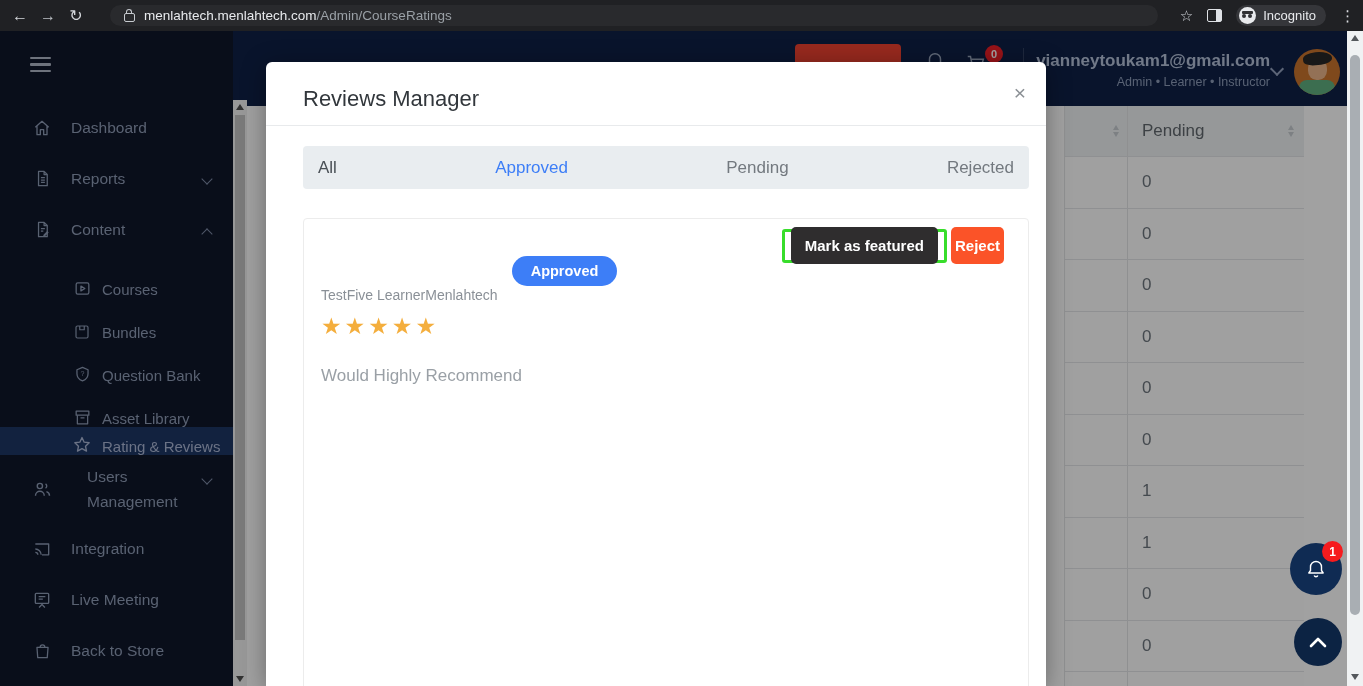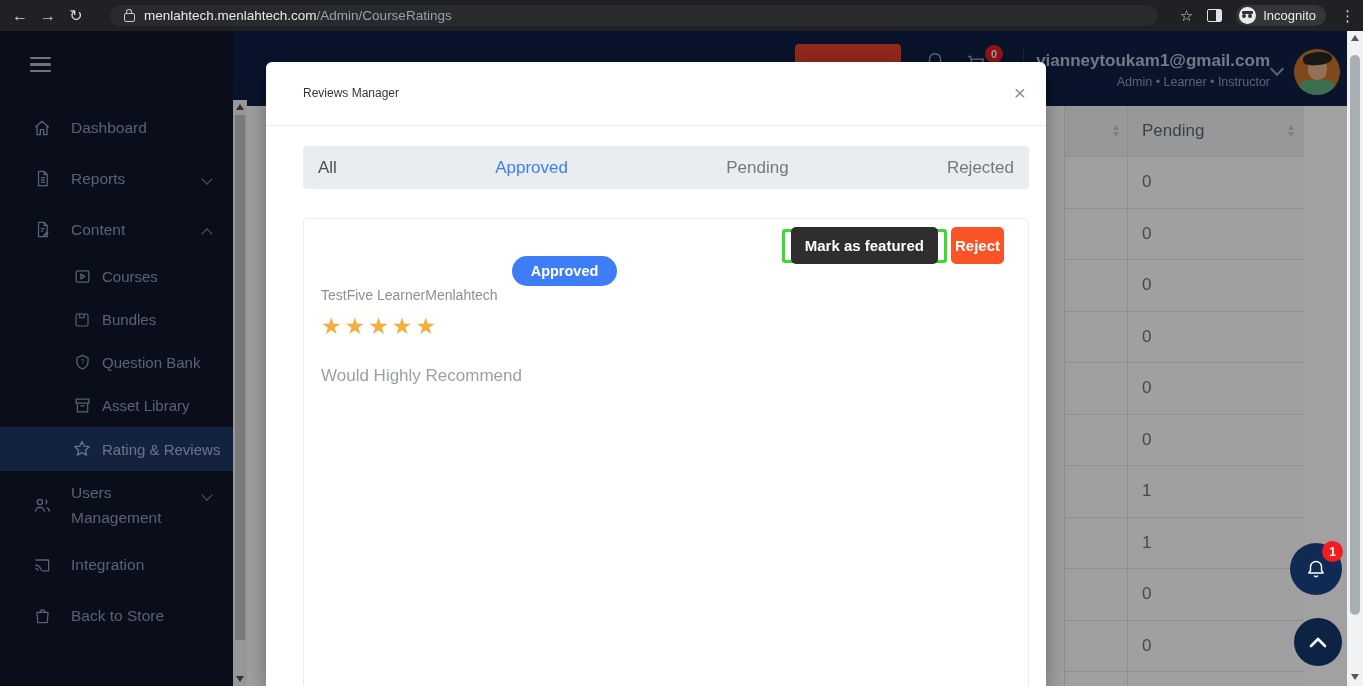--- a/index.html
+++ b/index.html
@@ -47,23 +47,23 @@
   .avatar .face{position:absolute;left:14px;top:10px;width:19px;height:21px;background:#e9b488;border-radius:45%;}
   .avatar .shirt{position:absolute;left:5px;top:31px;width:36px;height:18px;background:#5fae7f;border-radius:8px;}
 
   
   .sidebar{position:absolute;left:0;top:31px;width:233px;bottom:0;background:#0f172a;}
   .hamburger{position:absolute;left:30px;top:26px;width:21px;height:15px;cursor:pointer;}
   .hamburger span{display:block;height:2.2px;background:#aeb6c6;margin-bottom:4.2px;border-radius:1px;}
   .menu{position:absolute;left:0;top:71px;width:233px;}
   .mi{display:flex;align-items:center;position:relative;color:#8e9bb5;font-size:15.5px;}
   .mi .ic{display:flex;align-items:center;justify-content:center;width:22px;margin-left:31px;margin-right:18px;flex:none;}
-  .mi.sub{font-size:15px;}
+  .mi.sub{font-size:15px;align-items:flex-end;}
   .mi.sub .ic{margin-left:72px;margin-right:10px;width:20px;}
-  .mi.h51{height:51px;} .mi.h43{height:43px;} .mi.h44{height:44px;} .mi.h68{height:68px;}
+  .mi.h51{height:51px;} .mi.h43{height:43px;} .mi.h44{height:28px;} .mi.h68{height:68px;gap:16px;}
   .mi .chev{position:absolute;right:22px;top:50%;margin-top:-4px;width:7px;height:7px;
             border-right:1.8px solid #7e8aa6;border-bottom:1.8px solid #7e8aa6;}
   .chev.down{transform:rotate(45deg);} .chev.up{transform:rotate(-135deg);margin-top:0;}
   .mi.active{background:#1e3765;color:#aab6d4;}
   .mi .lbl2{width:118px;line-height:25px;}
   .mi .chev.toptext{top:24px;}
 
   
   .inner-sb{position:absolute;left:233px;top:100px;width:14px;bottom:0;background:#f1f1f1;}
   .inner-sb .thumb{position:absolute;left:2px;top:15px;width:10px;height:525px;background:#c1c1c1;}
@@ -85,21 +85,21 @@
   .sort i{display:block;width:0;height:0;border-left:3.5px solid transparent;border-right:3.5px solid transparent;}
   .sort .su{border-bottom:5px solid #c6cbd0;} .sort .sd{border-top:5px solid #c6cbd0;}
 
   
   .overlay{position:absolute;left:0;top:31px;right:16px;bottom:0;background:rgba(0,0,0,0.37);z-index:50;}
 
   
   .modal{position:absolute;left:266px;top:62px;width:780px;bottom:0;background:#fff;z-index:60;
          border-radius:6px 6px 0 0;box-shadow:0 4px 24px rgba(0,0,0,0.35);}
   .m-head{position:relative;height:63px;border-bottom:1px solid #e8eaec;}
-  .m-title{position:absolute;left:37px;top:24px;font-size:12px;color:#32373c;font-weight:500;text-align:center;}
+  .m-title{position:absolute;left:37px;top:24px;font-size:22px;color:#32373c;font-weight:500;text-align:center;}
   .m-close{position:absolute;right:20px;top:20px;font-size:21px;color:#8a8f94;cursor:pointer;line-height:1;}
   .m-tabs{position:absolute;left:37px;right:17px;top:84px;height:43px;background:#e9edf0;border-radius:4px;
           display:flex;align-items:center;justify-content:space-between;padding:0 15px;box-sizing:border-box;font-size:17px;}
   .m-tab{color:#73797f;cursor:pointer;}
   .m-tab.first{color:#4a5056;}
   .m-tab.active{color:#3d7ef7;}
   .review-list{position:absolute;left:37px;right:17px;top:156px;bottom:-6px;border:1px solid #ececec;border-radius:4px;}
   .review{position:relative;padding:20px 17px;}
   .r-line1{display:flex;align-items:center;}
   .r-name{font-size:14px;color:#8a9097;margin-top:48px;}
@@ -266,20 +266,29 @@
       <div class="mi h51">
         <span class="ic">
             <svg width="20" height="20" viewBox="0 0 24 24" fill="none" stroke="#8e9bb5" stroke-width="1.6" stroke-linejoin="round">
               <path d="M4 6h16v13h-8M4 12a7 7 0 0 1 7 7M4 16a3 3 0 0 1 3 3"></path>
             </svg>
           </span>
         <span>Integration</span>
       </div>
       <div class="mi h51">
         <span class="ic">
+            <svg width="20" height="20" viewBox="0 0 24 24" fill="none" stroke="#8e9bb5" stroke-width="1.6" stroke-linejoin="round">
+              <rect x="4" y="4" width="16" height="12" rx="1"></rect>
+              <path d="M8 8h8M8 11h5M12 16v2M8.5 21l3.5-3.5M15.5 21L12 17.5"></path>
+            </svg>
+          </span>
+        <span>Live Meeting</span>
+      </div>
+      <div class="mi h51">
+        <span class="ic">
             <svg width="19" height="19" viewBox="0 0 24 24" fill="none" stroke="#8e9bb5" stroke-width="1.6" stroke-linejoin="round">
               <path d="M5 8h14l-1 13H6zM9 8a3 3 0 0 1 6 0"></path>
             </svg>
           </span>
         <span>Back to Store</span>
       </div>
     </div>
   </div>
 
   <div class="inner-sb">

